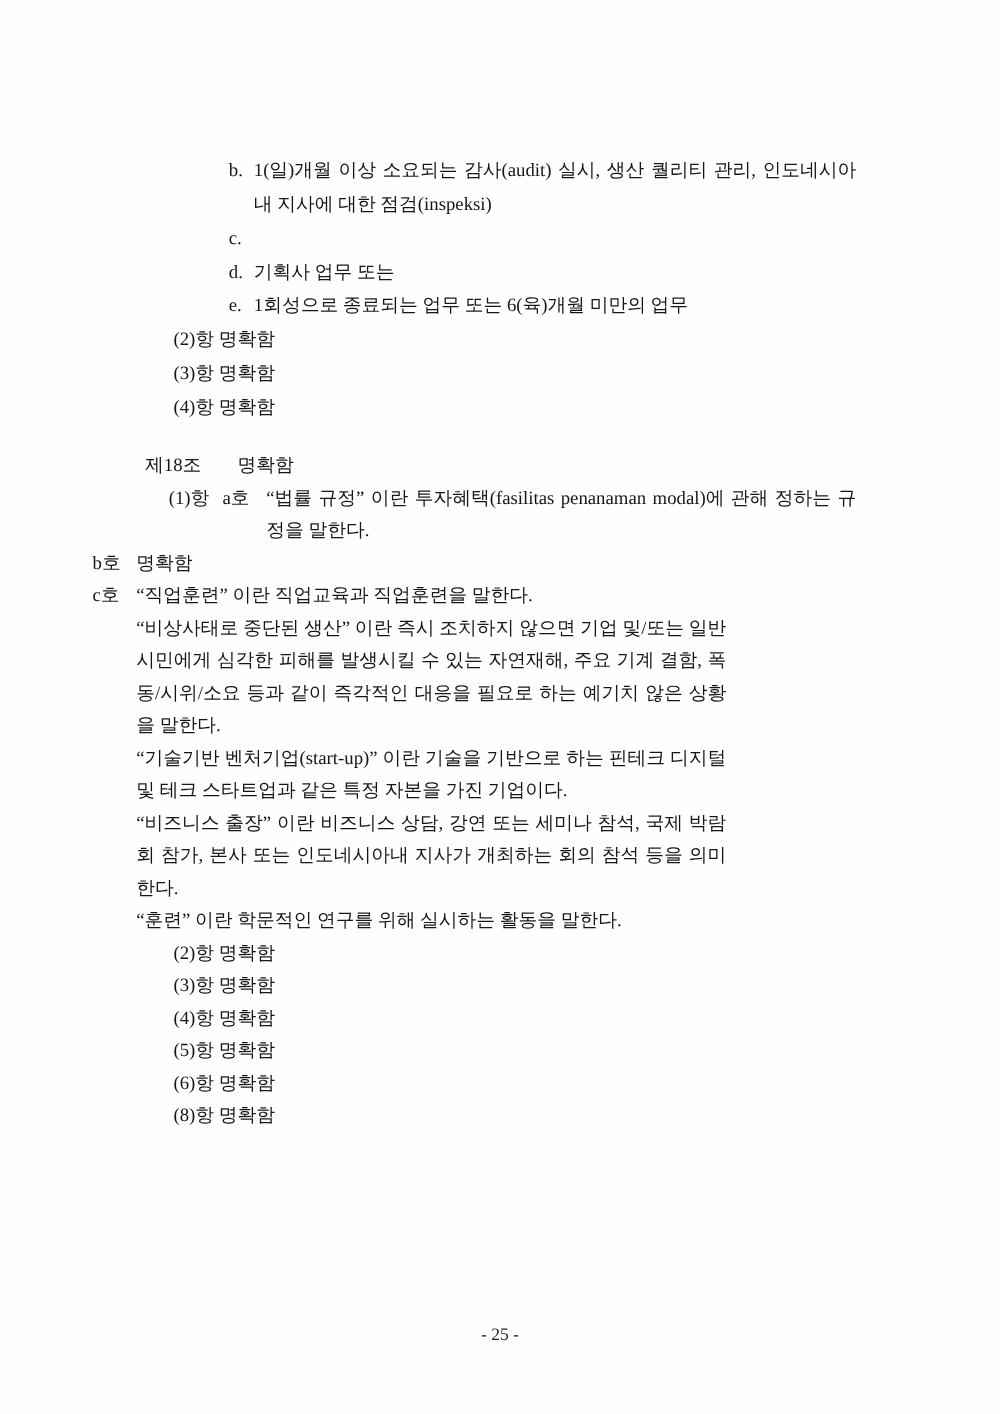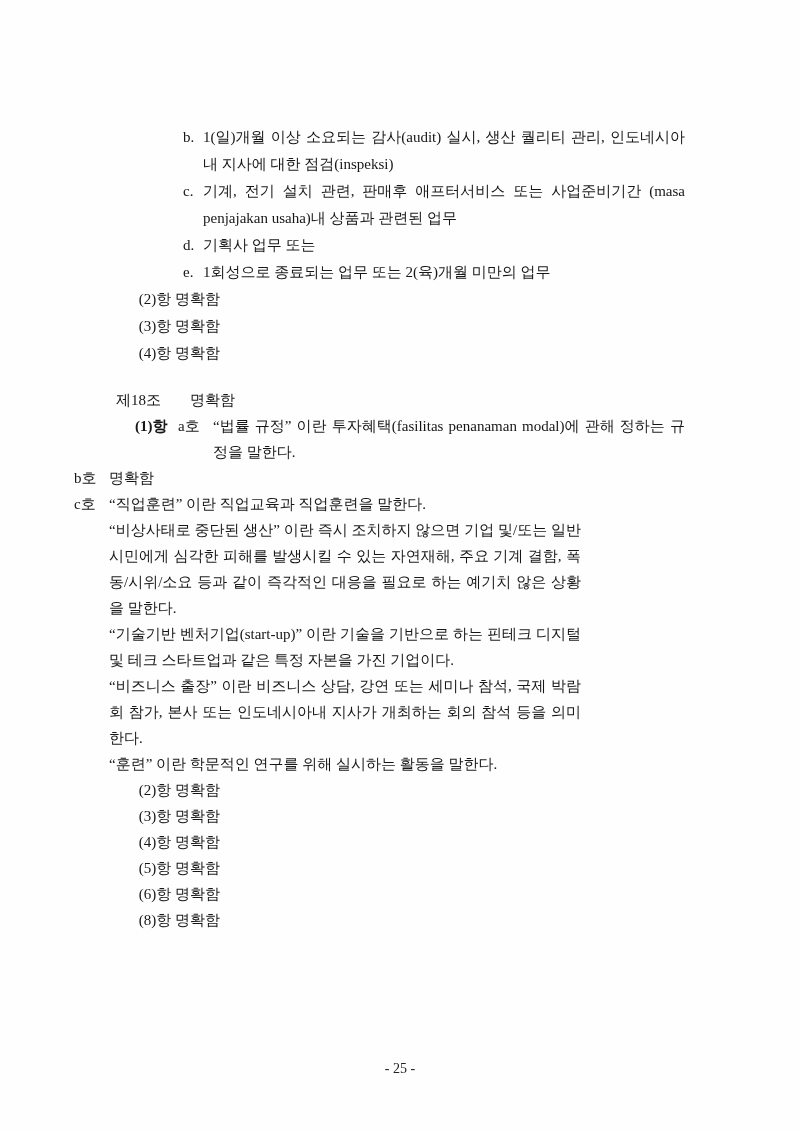--- a/index.html
+++ b/index.html
@@ -35,21 +35,21 @@
   .clause-note .marker { width: 40px; text-align: center; }
 
   
   .article-line { margin-left: 116px; }
   .article-line .marker { width: 54px; }
   .article-18 { margin-top: 20px; gap: 20px; }
   .article-19 { margin-top: 26px; }
 
   
   .clause-row { margin-left: 135px; }
-  .clause-row .m-hang { width: 43px; font-weight: bold; }
+  .clause-row .m-hang { width: 43px; }
   .m-ho { width: 35px; }
   .clause-row .body, .ho-row .body-col, .ho-row .body { width: 472px; }
 
   
   .ho-row { margin-left: 74px; }
 
   .footer {
     position: absolute;
     top: 1056px;
     left: 0;
@@ -66,31 +66,30 @@
 
   <div class="block1">
 
     <div class="row letter-item">
       <span class="marker">b.</span>
       <span class="body just">1(일)개월 이상 소요되는 감사(audit) 실시, 생산 퀄리티 관리, 인도네시아내 지사에 대한 점검(inspeksi)</span>
     </div>
 
     <div class="row letter-item">
       <span class="marker">c.</span>
-      <span class="body just">기계, 전기 설치 관련, 판매후 애프터서비스 또는 사업준비기간 (masa penjajakan usaha)내 상품과 관련된 업무</span>
     </div>
 
     <div class="row letter-item">
       <span class="marker">d.</span>
       <span class="body just">기획사 업무 또는</span>
     </div>
 
     <div class="row letter-item">
       <span class="marker">e.</span>
-      <span class="body just">1회성으로 종료되는 업무 또는 2(육)개월 미만의 업무</span>
+      <span class="body just">1회성으로 종료되는 업무 또는 6(육)개월 미만의 업무</span>
     </div>
 
     <div class="row clause-note">
       <span class="marker">(2)항</span>
       <span class="body">명확함</span>
     </div>
 
     <div class="row clause-note">
       <span class="marker">(3)항</span>
       <span class="body">명확함</span>

